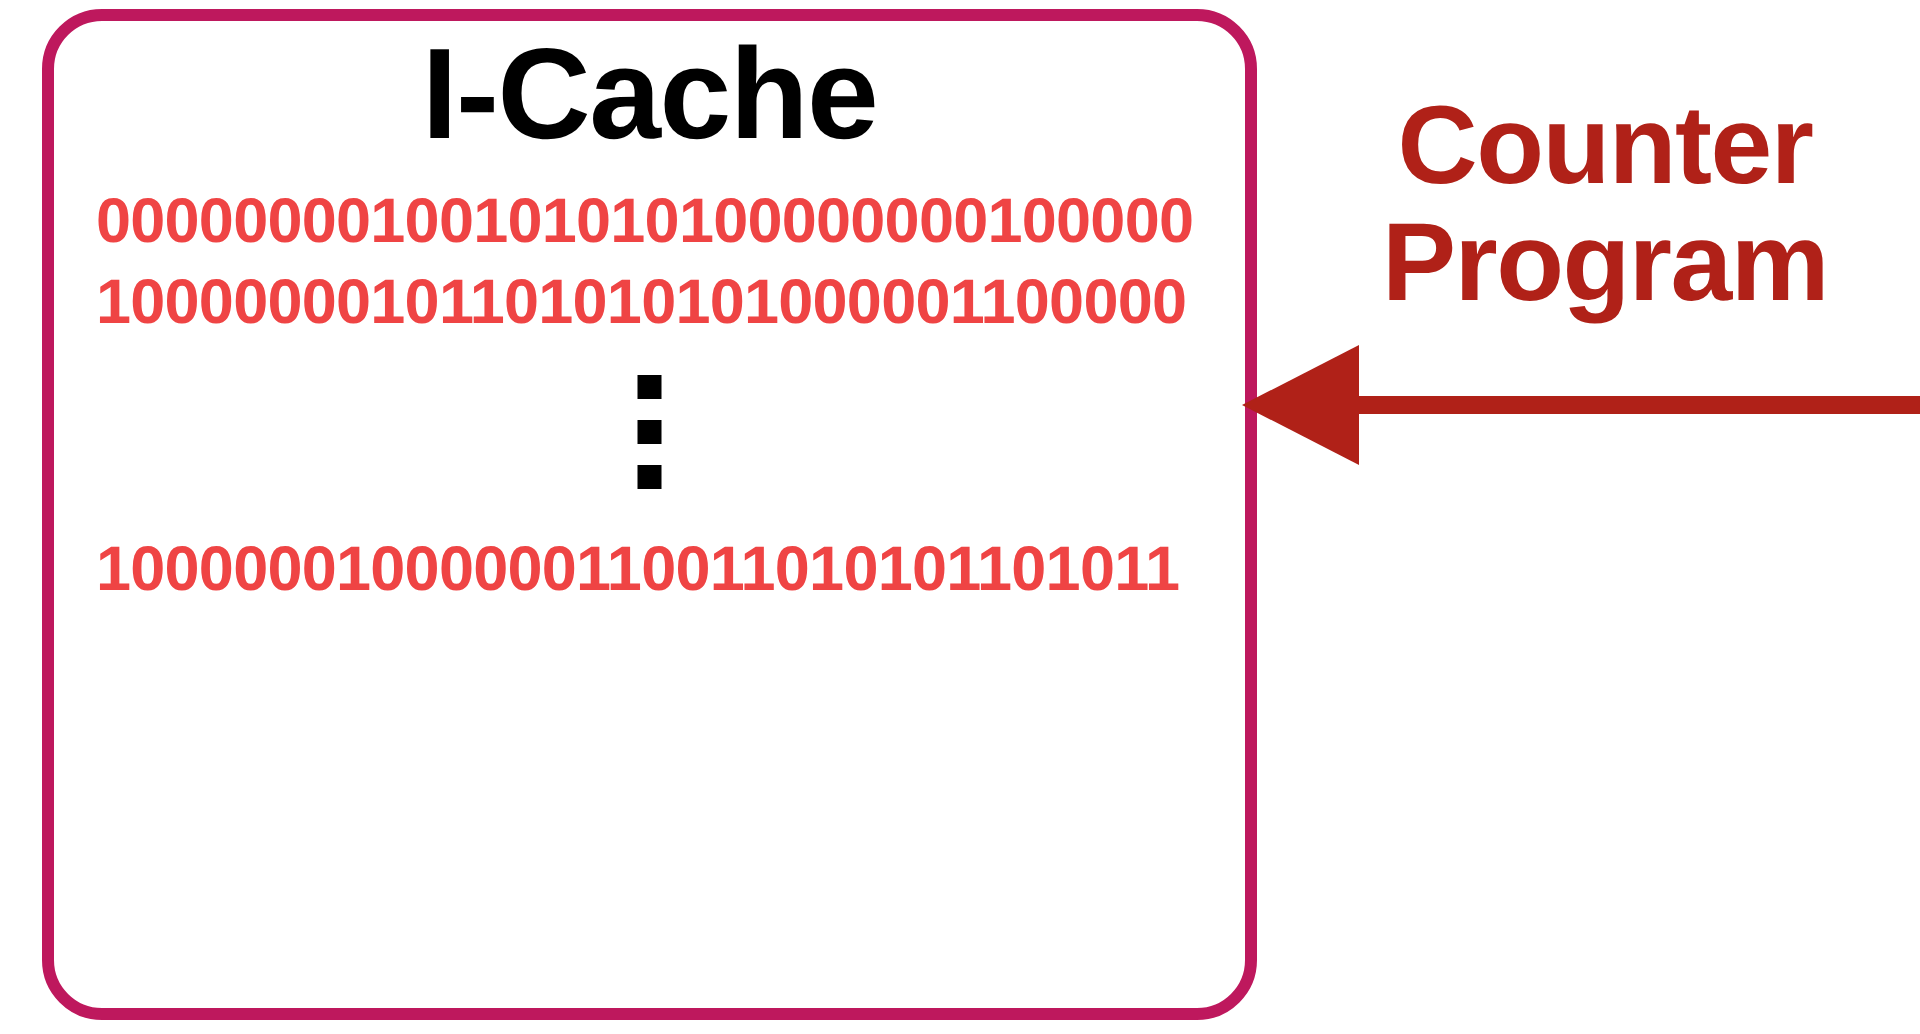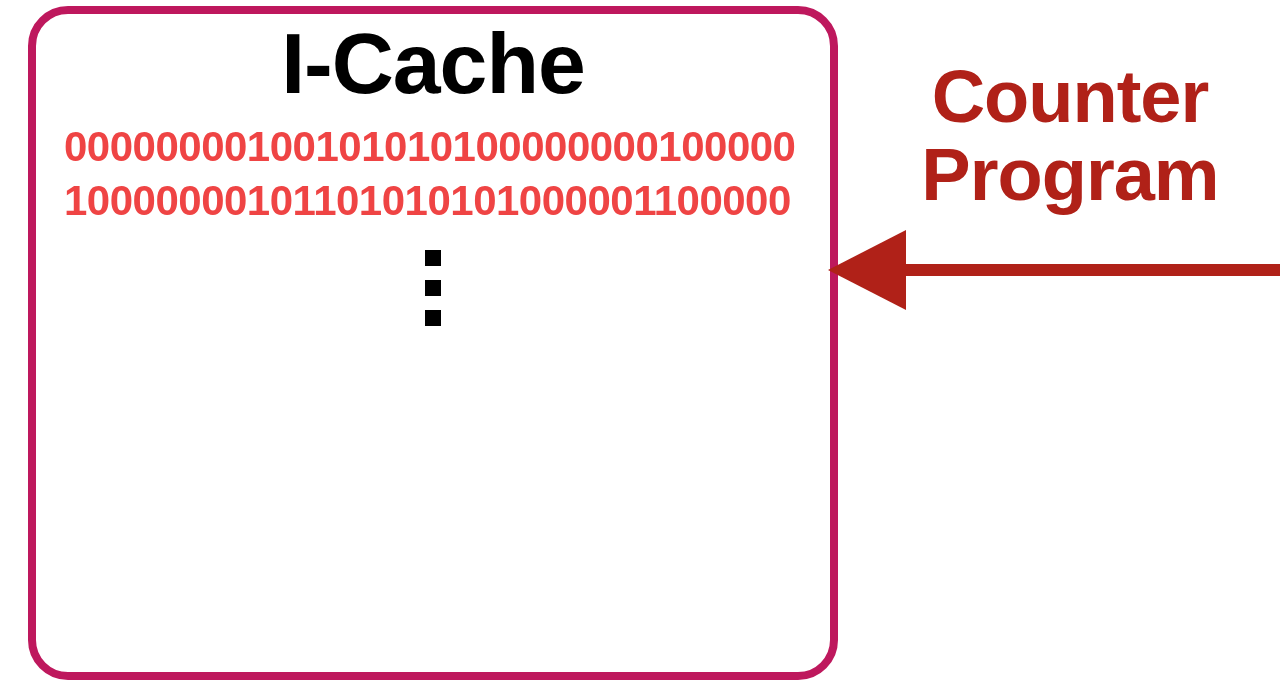--- a/index.html
+++ b/index.html
@@ -91,20 +91,21 @@
 
     <div class="bits">00000000100101010100000000100000</div>
     <div class="bits">10000000101101010101000001100000</div>
 
     <div class="vdots">
       <div class="sq"></div>
       <div class="sq"></div>
       <div class="sq"></div>
     </div>
 
+    <div class="bits">10000001000000110011010101101011</div>
   </div>
 
   <div class="pc-label">
     <div>Counter</div>
     <div>Program</div>
   </div>
 
   <div class="arrow">
     <svg width="452" height="96" viewBox="0 0 452 96">
       <line x1="70" y1="48" x2="452" y2="48" stroke="#b02118" stroke-width="12"></line>

